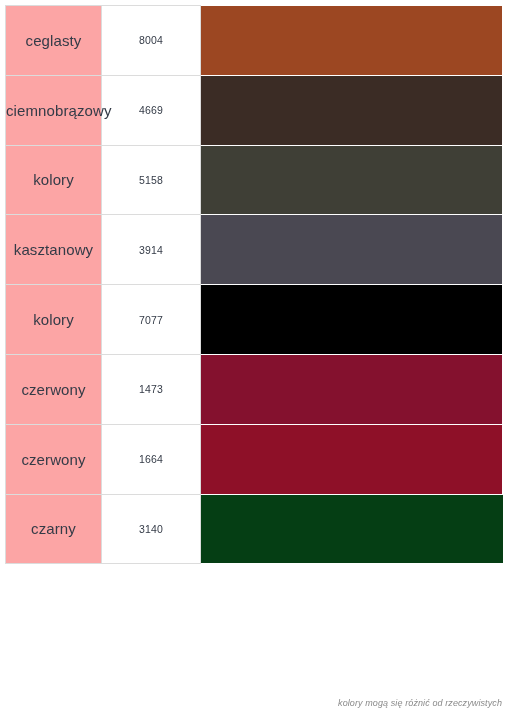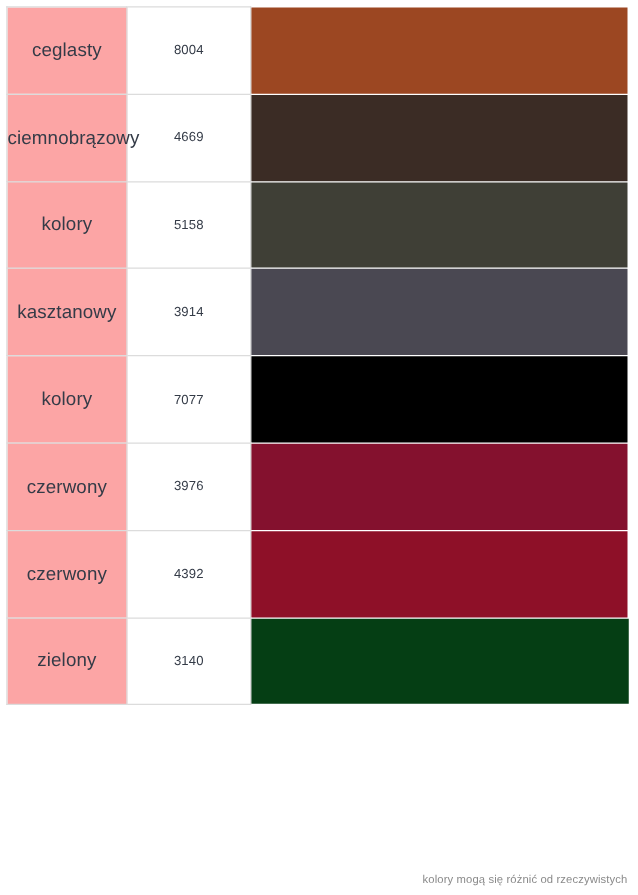--- a/index.html
+++ b/index.html
@@ -75,20 +75,21 @@
   
   .footer-note {
     position: absolute;
     right: 8px;
     top: 698px;
     font-size: 9px;
     color: #8a8a8a;
     text-align: right;
     letter-spacing: 0.1px;
     white-space: nowrap;
+    font-style: italic;
   }
 </style>
 </head>
 <body>
 
 <div class="page">
 
   <table class="color-table">
     <tbody>
         <tr>
@@ -121,34 +122,34 @@
         </tr>
         <tr>
           <td class="col-name">kolory</td>
           <td class="col-code">7077</td>
           <td class="col-swatch">
             <span class="swatch-fill" style="background-color: rgb(0, 0, 0);"></span>
           </td>
         </tr>
         <tr>
           <td class="col-name">czerwony</td>
-          <td class="col-code">3976</td>
+          <td class="col-code">1473</td>
           <td class="col-swatch">
             <span class="swatch-fill" style="background-color: rgb(132, 17, 46);"></span>
           </td>
         </tr>
         <tr>
           <td class="col-name">czerwony</td>
-          <td class="col-code">4392</td>
+          <td class="col-code">1664</td>
           <td class="col-swatch">
             <span class="swatch-fill" style="background-color: rgb(142, 16, 40);"></span>
           </td>
         </tr>
         <tr>
-          <td class="col-name">zielony</td>
+          <td class="col-name">czarny</td>
           <td class="col-code">3140</td>
           <td class="col-swatch">
             <span class="swatch-fill" style="background-color: rgb(5, 62, 20);"></span>
           </td>
         </tr>
       </tbody>
   </table>
 
   <div class="footer-note">kolory mogą się różnić od rzeczywistych</div>
 

